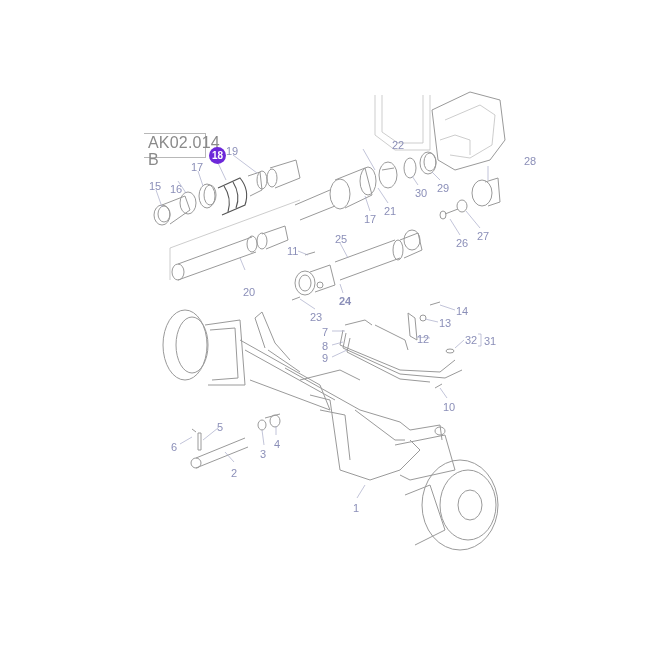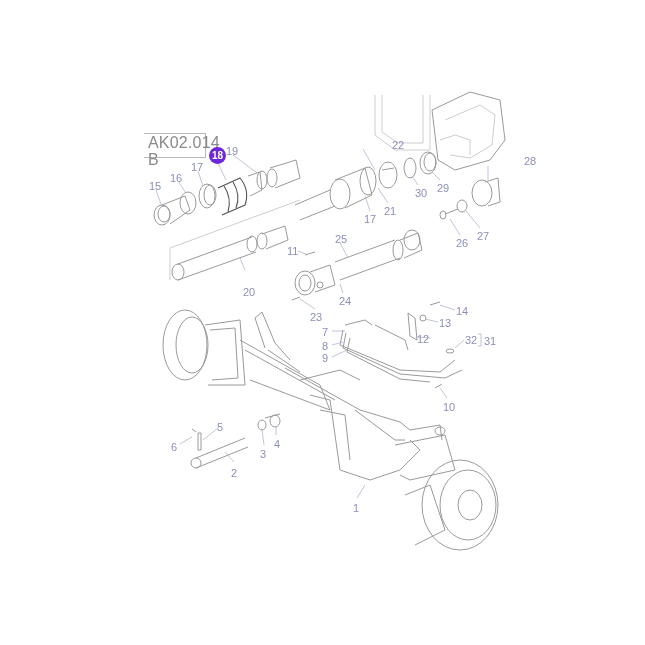--- a/index.html
+++ b/index.html
@@ -183,30 +183,30 @@
       <div class="callout" style="left: 171px; top: 441px;">6</div>
       <div class="callout" style="left: 322px; top: 326px;">7</div>
       <div class="callout" style="left: 322px; top: 340px;">8</div>
       <div class="callout" style="left: 322px; top: 352px;">9</div>
       <div class="callout" style="left: 443px; top: 401px;">10</div>
       <div class="callout" style="left: 287px; top: 245px;">11</div>
       <div class="callout" style="left: 417px; top: 333px;">12</div>
       <div class="callout" style="left: 439px; top: 317px;">13</div>
       <div class="callout" style="left: 456px; top: 305px;">14</div>
       <div class="callout" style="left: 149px; top: 180px;">15</div>
-      <div class="callout" style="left: 170px; top: 172px;">16</div>
+      <div class="callout" style="left: 170px; top: 183px;">16</div>
       <div class="callout" style="left: 191px; top: 161px;">17</div>
       <div class="callout" style="left: 364px; top: 213px;">17</div>
       <div class="callout hl" style="left: 209px; top: 147px;">18</div>
       <div class="callout" style="left: 226px; top: 145px;">19</div>
       <div class="callout" style="left: 243px; top: 277px; margin-top: 9px;">20</div>
       <div class="callout" style="left: 384px; top: 205px;">21</div>
       <div class="callout" style="left: 356px; top: 139px; margin-left: 36px;">22</div>
       <div class="callout" style="left: 310px; top: 311px;">23</div>
-      <div class="callout" style="left: 339px; top: 295px;">24</div>
+      <div class="callout" style="left: 339px; top: 295px; font-weight: bold;">24</div>
       <div class="callout" style="left: 335px; top: 233px;">25</div>
       <div class="callout" style="left: 456px; top: 237px;">26</div>
       <div class="callout" style="left: 477px; top: 230px;">27</div>
       <div class="callout" style="left: 484px; top: 155px; margin-left: 40px;">28</div>
       <div class="callout" style="left: 437px; top: 182px;">29</div>
       <div class="callout" style="left: 415px; top: 187px;">30</div>
       <div class="callout" style="left: 484px; top: 335px;">31</div>
       <div class="callout" style="left: 465px; top: 334px;">32</div>
     </div>
 </div>

